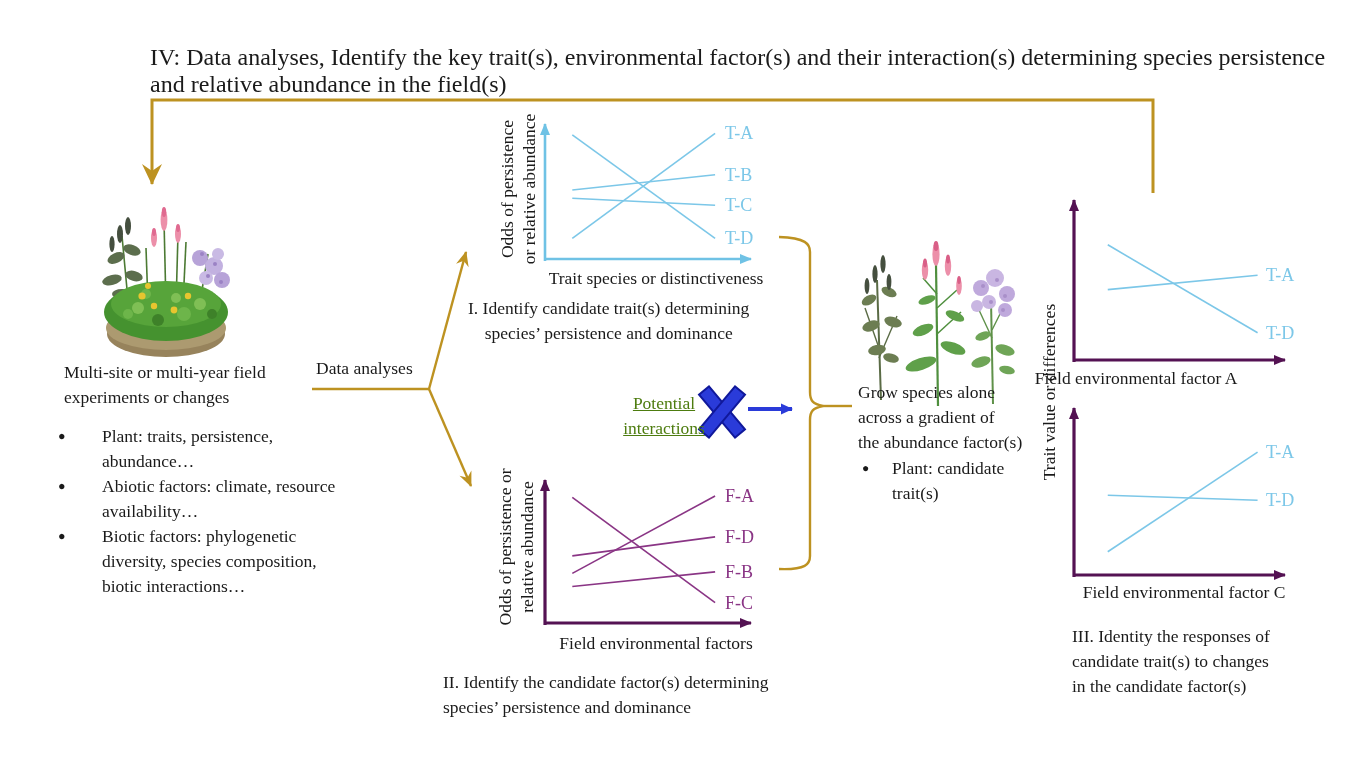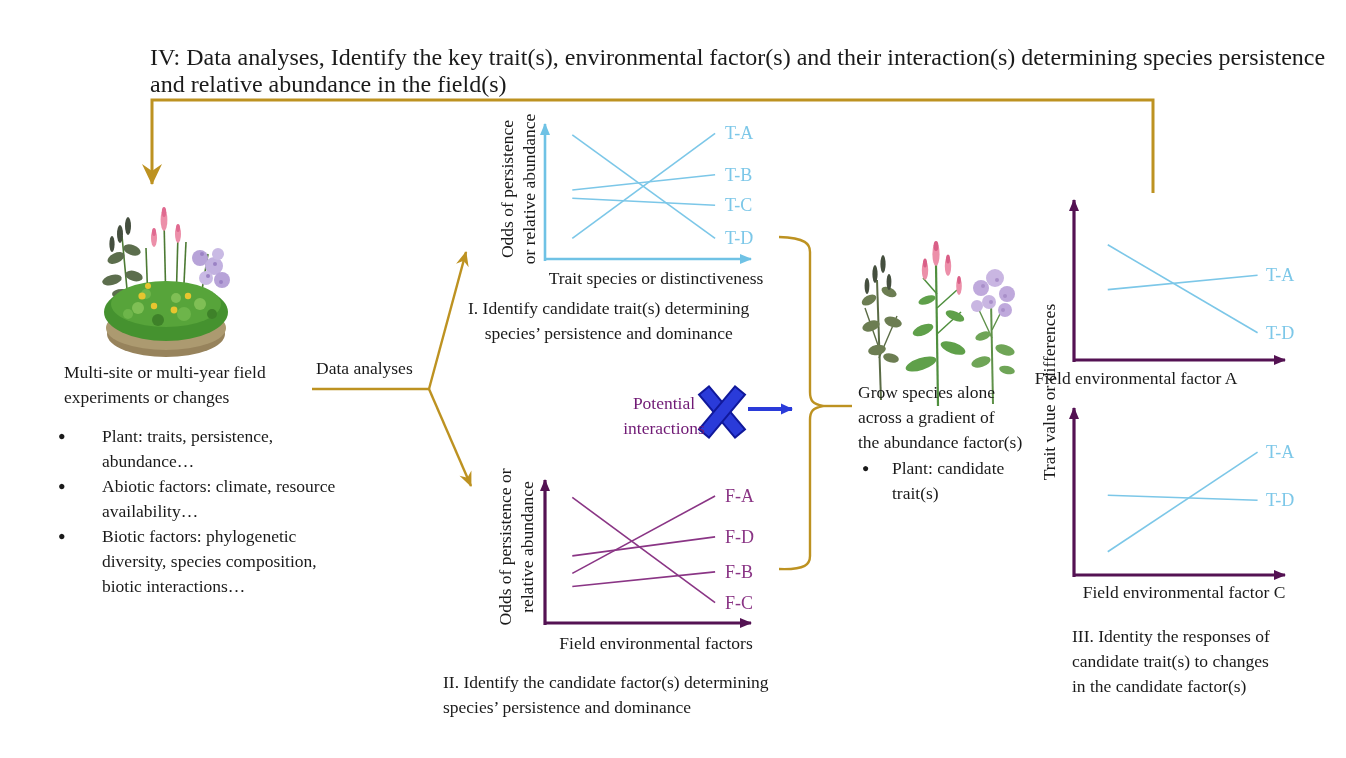--- a/index.html
+++ b/index.html
@@ -12,21 +12,21 @@
   .nowrap{white-space:nowrap;}
   .center{text-align:center;}
   svg{display:block;}
   .layer-lines{z-index:1;pointer-events:none;}
   .layer-chart{z-index:2;}
   .layer-text{z-index:3;}
   .vlabel{transform:rotate(-90deg);transform-origin:center center;}
   .bullet-row{display:flex;align-items:flex-start;}
   .bullet-dot{width:14px;font-size:12.5px;line-height:25px;margin-right:30px;flex:none;}
   .bullet-dot-sm{width:12px;font-size:12px;line-height:25px;margin-right:18px;flex:none;}
-  .blue{color:#701a75;}
+  .blue{color:#4d7c0f;text-decoration:underline;}
   .header-line{white-space:nowrap;font-size:24px;line-height:27px;}
 </style>
 </head>
 <body>
 
 <div id="canvas">
 
   <svg width="0" height="0" class="abs" aria-hidden="true">
     <defs>
       <marker id="mh-gold-big" markerUnits="userSpaceOnUse" markerWidth="30" markerHeight="26" refX="21" refY="11" orient="auto">

